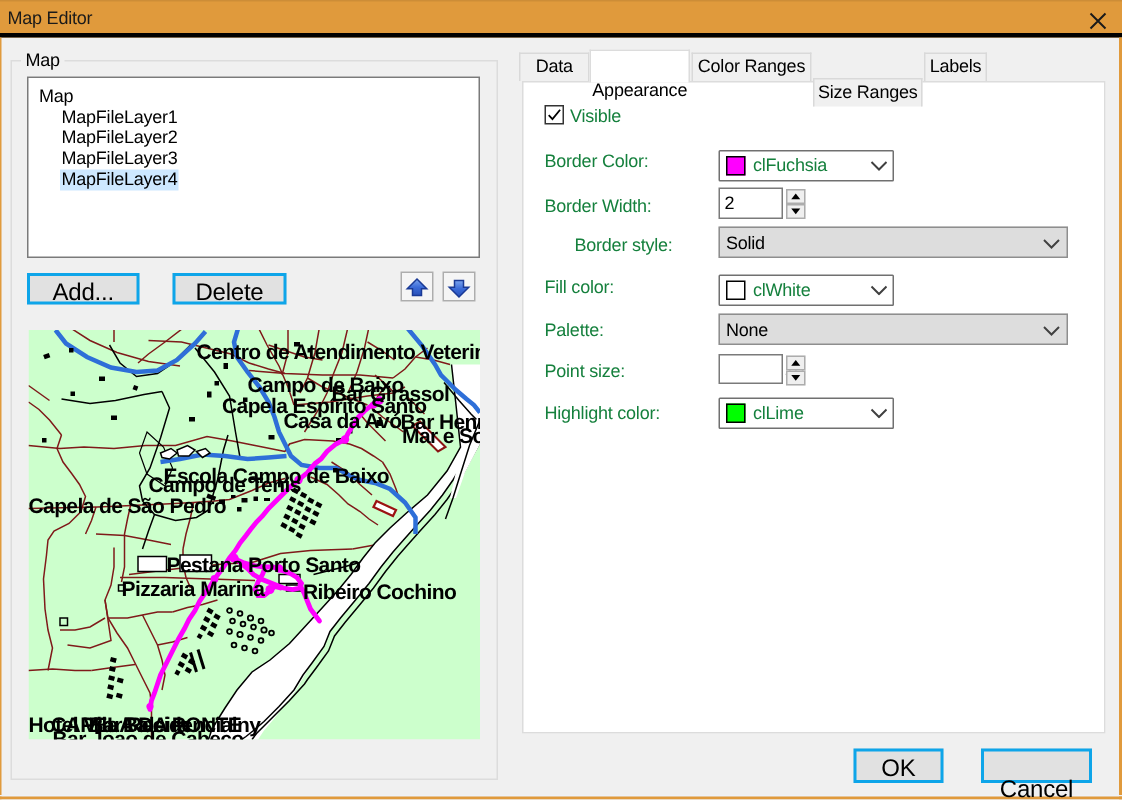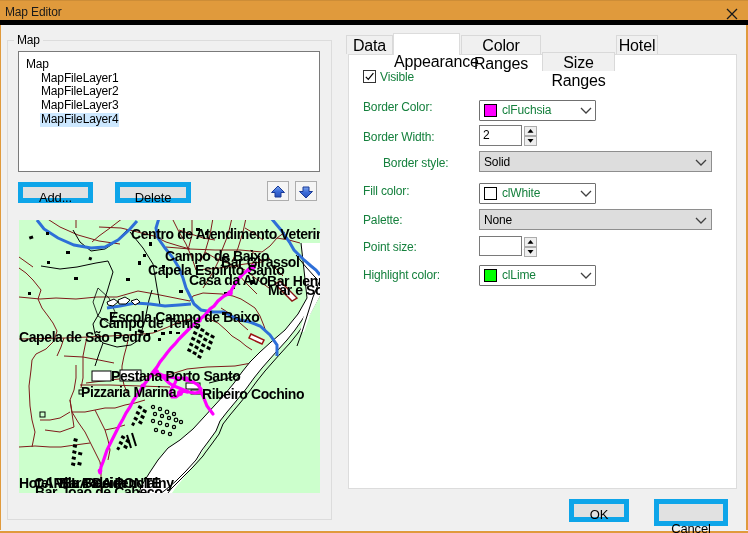--- a/index.html
+++ b/index.html
@@ -1,28 +1,28 @@
 <!DOCTYPE html>
 <html><head>
 <meta charset="utf-8">
 <style>
 * { margin:0; padding:0; box-sizing:border-box; }
 html,body { width:748px; height:533px; overflow:hidden; }
 body { font-family:"Liberation Sans", sans-serif; font-size:12px; background:#f0f0f0; position:relative; letter-spacing:-0.15px; }
 .abs { position:absolute; }
-.titlebar { position:absolute; left:0; top:0; width:748px; height:25px; background:#e09a3c; color:#1a1a1a; border-top:1px solid #cd8d37; border-bottom:5px solid #000000; box-sizing:border-box; }
+.titlebar { position:absolute; left:0; top:0; width:748px; height:25px; background:#e09a3c; color:#1a1a1a; border-top:1px solid #cd8d37; border-bottom:3px solid #000000; box-sizing:border-box; }
 .title-text { position:absolute; left:5px; top:4px; font-size:12px; }
 .edge { position:absolute; background:#e09a3c; }
 .groupbox { position:absolute; left:7px; top:40px; width:325px; height:480px; border:1px solid #dcdcdc; }
 .grouplabel { position:absolute; left:14px; top:33px; background:#f0f0f0; padding:0 3px; font-size:12px; }
 .listbox { position:absolute; left:18px; top:51px; width:302px; height:121px; background:#fff; border:1px solid #7a7a7a; }
 .li { position:absolute; font-size:12px; color:#000; white-space:pre; }
-.btn { position:absolute; background:#e1e1e1; border:5px solid #0ea5e9; font-size:13px; color:#000; text-align:center; }
+.btn { position:absolute; background:#e1e1e1; border:2px solid #0ea5e9; font-size:16px; color:#000; text-align:center; }
 .arrowbtn { position:absolute; width:22px; height:20px; background:#f5f5f5; border:1px solid #adadad; }
-.tab { position:absolute; height:19px; background:#f0f0f0; border:1px solid #d9d9d9; border-bottom:none; font-size:16px; text-align:center; padding-top:1px; }
+.tab { position:absolute; height:19px; background:#f0f0f0; border:1px solid #d9d9d9; border-bottom:none; font-size:12px; text-align:center; padding-top:1px; }
 .tab.active { background:#fff; border:1px solid #dcdcdc; border-bottom:none; }
 .panel { position:absolute; left:348px; top:54px; width:389px; height:435px; background:#fff; border:1px solid #dcdcdc; }
 .lbl { position:absolute; font-size:12px; color:#15803d; }
 .combo { position:absolute; background:#fff; border:1px solid #707070; border-radius:1px; }
 .graycombo { position:absolute; background:#ddd; border:1px solid #8e8e8e; font-size:12px; color:#000; }
 .edit { position:absolute; background:#fff; border:1px solid #7a7a7a; font-size:12px; }
 .spinbtn { position:absolute; width:13px; height:10px; background:#efefef; border:1px solid #acacac; }
 .spinbtn svg { display:block; }
 .arrowbtn svg { display:block; margin:1px auto; }
 .swatch { position:absolute; width:13px; height:13px; border:1px solid #000; }
@@ -314,21 +314,21 @@
 <text x="40" y="268">Bar Recidencialny</text>
 <text x="16" y="277">Bar Joao de Cabeco</text>
 </g>
 </svg>
 
 <div class="panel"></div>
 <div class="tab" style="left:346px; top:35px; width:47px;">Data</div>
 <div class="tab active" style="left:393px; top:33px; width:67px; height:22px; padding-top:19px;">Appearance</div>
 <div class="tab" style="left:461px; top:35px; width:80px;">Color Ranges</div>
 <div class="tab" style="left:542px; top:52px; width:73px;">Size Ranges</div>
-<div class="tab" style="left:616px; top:35px; width:42px;">Hotel</div>
+<div class="tab" style="left:616px; top:35px; width:42px;">Labels</div>
 
 <div class="abs" style="left:363px; top:70px; width:13px; height:13px; border:1px solid #333; background:#fff;">
 <svg width="11" height="11" viewBox="0 0 11 11" style="position:absolute; left:0; top:0;">
       <path d="M1.8,5.8 L4.3,8.4 L9.4,2.2" stroke="#000" stroke-width="1.2" fill="none"></path>
     </svg>
 </div>
 <div class="lbl" style="left:380px; top:69.5px;">Visible</div>
 
 <div class="lbl" style="left:363px; top:100px;">Border Color:</div>
 <div class="combo" style="left:479px; top:100px; width:117px; height:21px;"></div>

